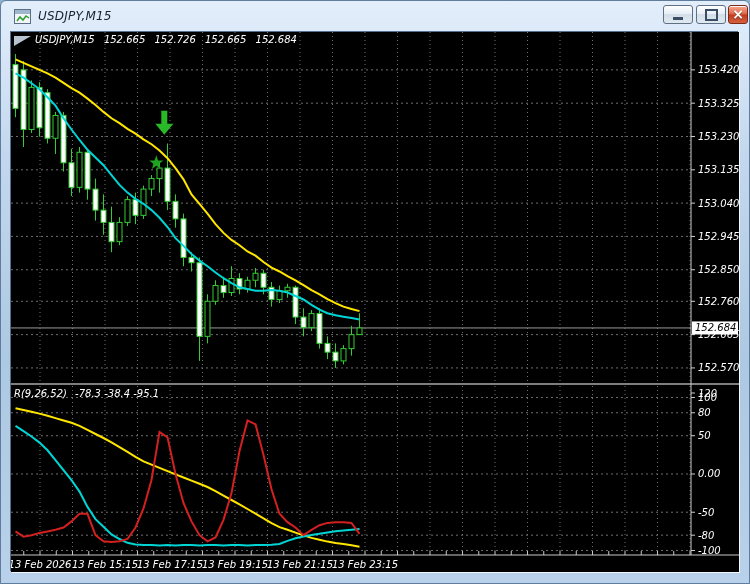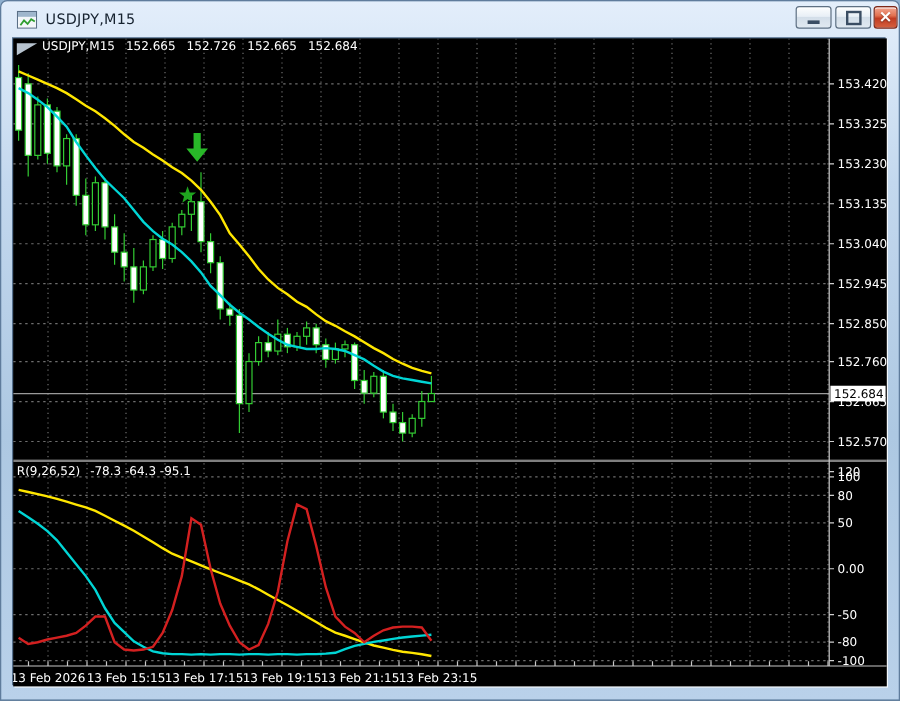--- a/index.html
+++ b/index.html
@@ -3,21 +3,21 @@
 <meta charset="utf-8">
 <style>
   html,body{margin:0;padding:0;}
   body{
     width:750px;height:584px;position:relative;overflow:hidden;
     font-family:"DejaVu Sans",sans-serif;background:#8fb0cf;
   }
   .window{
     position:absolute;inset:0;
     background:linear-gradient(#e3eefb, #c3d8ee 26%, #adc8e2 62%, #b9d1ea 100%);
-    border:1px solid #5f7c9c;border-radius:6px 6px 0 0;box-sizing:border-box;
+    border:1px solid #5f7c9c;border-radius:6px 6px 0 0;box-sizing:border-box;font-style:italic;
   }
   .titlebar{position:absolute;left:0;top:0;right:0;height:31px;}
   .title-icon{position:absolute;left:13px;top:8px;width:17px;height:15px;}
   .title-text{
     position:absolute;left:37px;top:8px;font-size:12px;color:#16222f;
     letter-spacing:0.2px;
   }
   .winbtn{
     position:absolute;top:4px;height:19px;border-radius:3px;box-sizing:border-box;
     border:1px solid #5e7083;display:flex;align-items:center;justify-content:center;
@@ -356,16 +356,16 @@
     <div class="chart-header">
       <span>USDJPY,M15</span>
       <span>152.665</span>
       <span>152.726</span>
       <span>152.665</span>
       <span>152.684</span>
     </div>
 
     <div class="indicator-label">
       <span>R(9,26,52)</span>
-      <span>-78.3 -64.3 -95.1</span>
+      <span>-78.3 -38.4 -95.1</span>
     </div>
   </div>
 </div>
 
 </body></html>

